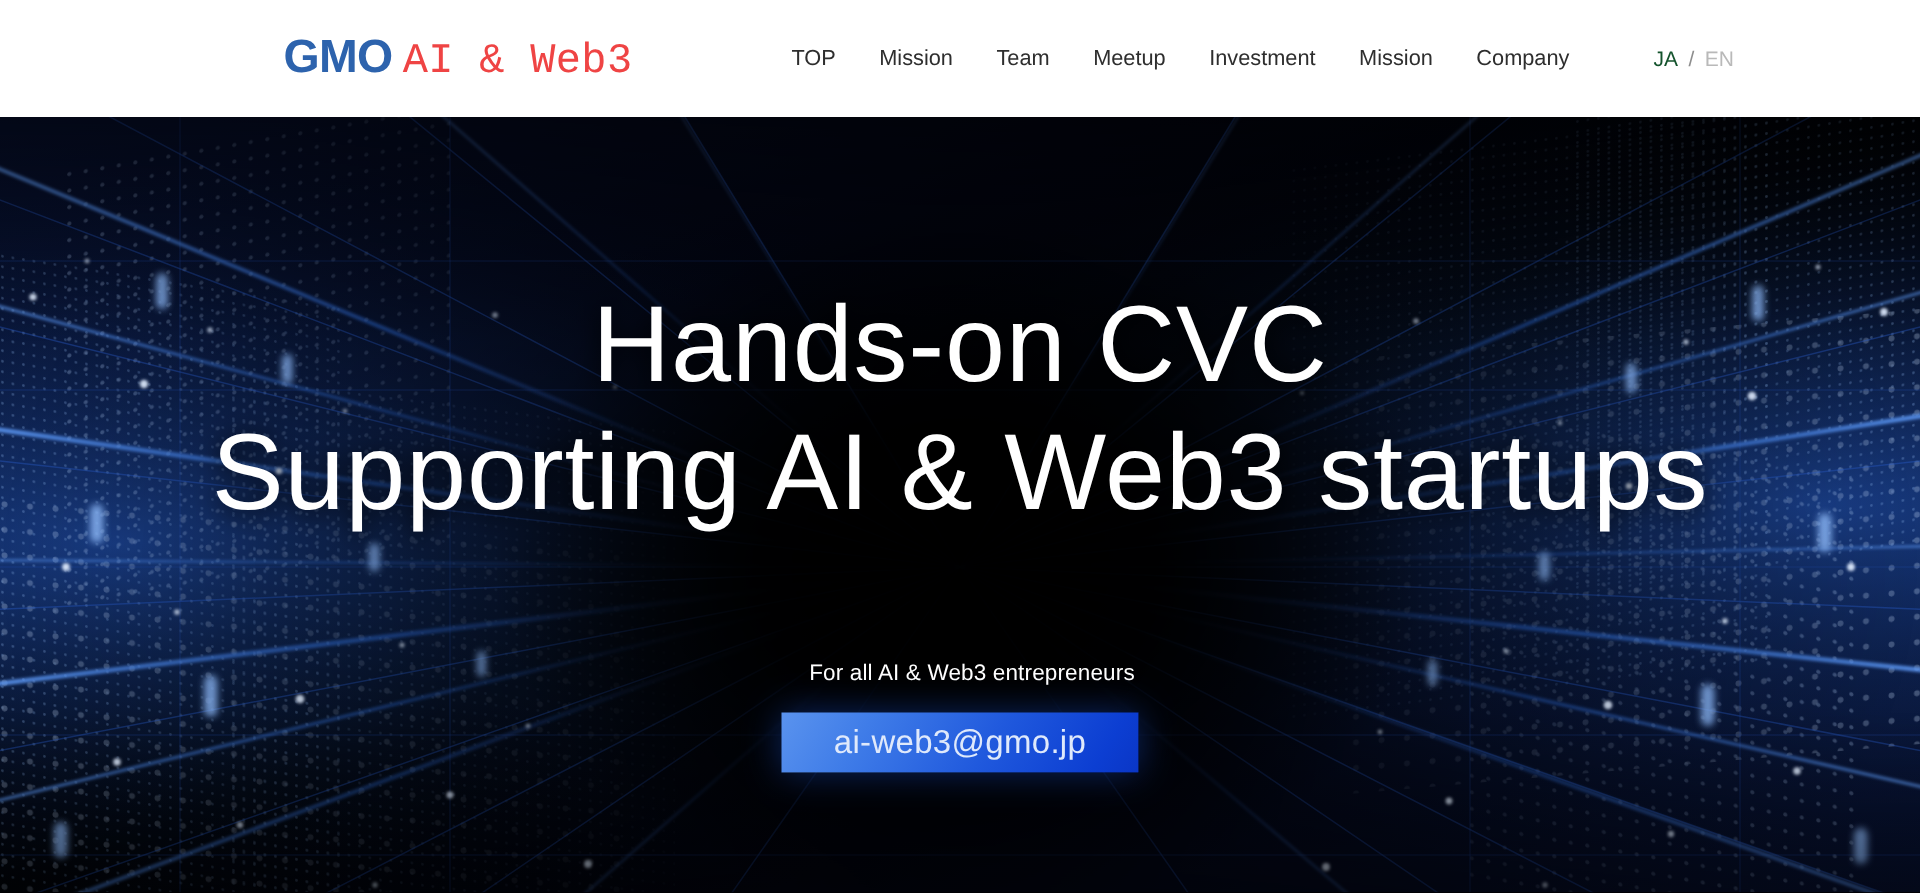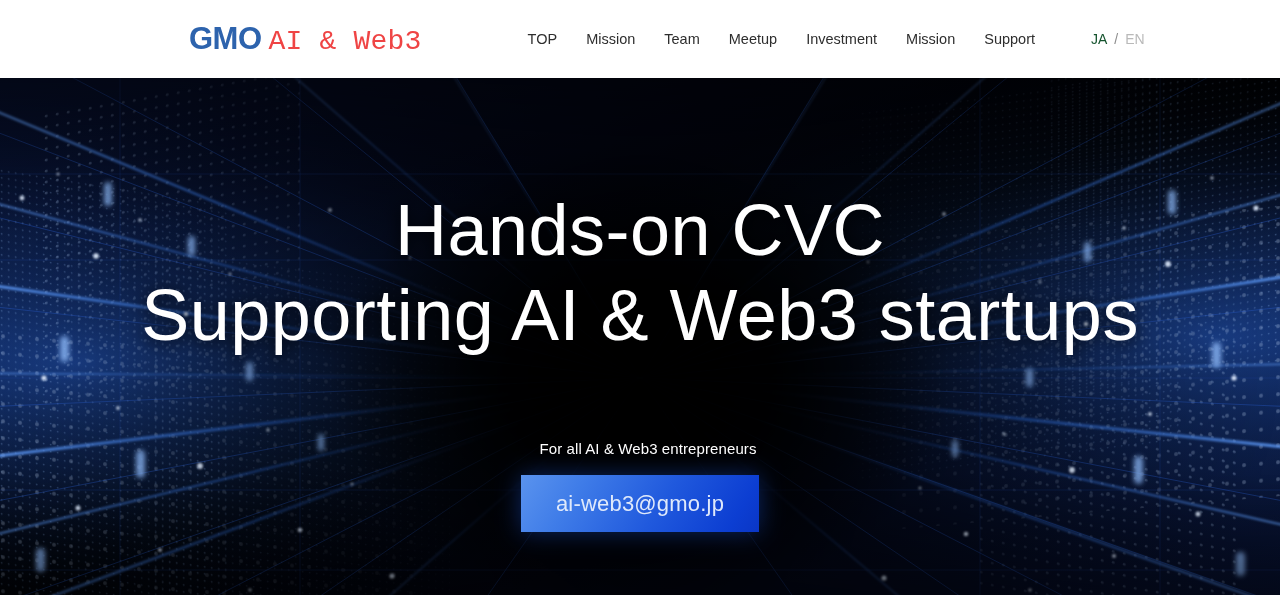--- a/index.html
+++ b/index.html
@@ -158,21 +158,21 @@
     top: 397px;
     display: flex;
     justify-content: center;
   }
 
   .hero-cta {
     display: flex;
     align-items: center;
     justify-content: center;
     width: 238px;
-    height: 57px;
+    height: 40px;
     text-decoration: none;
     font-size: 22px;
     letter-spacing: 0.2px;
     color: #dfe9fb;
     background: linear-gradient(122deg, #5a93ee 0%, #3f7ce8 24%, #2059dd 58%, #0c3ed2 88%, #0a36c6 100%);
     border: none;
     cursor: pointer;
     font-family: inherit;
     box-shadow: 0 0 24px rgba(26,84,214,0.45);
   }
@@ -189,21 +189,21 @@
       <span class="brand-sub">AI &amp; Web3</span>
     </a>
 
     <nav class="main-nav">
       <a class="nav-link" href="#">TOP</a>
       <a class="nav-link" href="#">Mission</a>
       <a class="nav-link" href="#">Team</a>
       <a class="nav-link" href="#">Meetup</a>
       <a class="nav-link" href="#">Investment</a>
       <a class="nav-link" href="#">Mission</a>
-      <a class="nav-link" href="#">Support</a>
+      <a class="nav-link" href="#">Company</a>
     </nav>
 
     <div class="lang-switch">
       <a class="lang-item" href="#">JA</a>
       <span class="lang-sep">/</span>
       <a class="lang-item inactive" href="#">EN</a>
     </div>
 
   </header>
 

